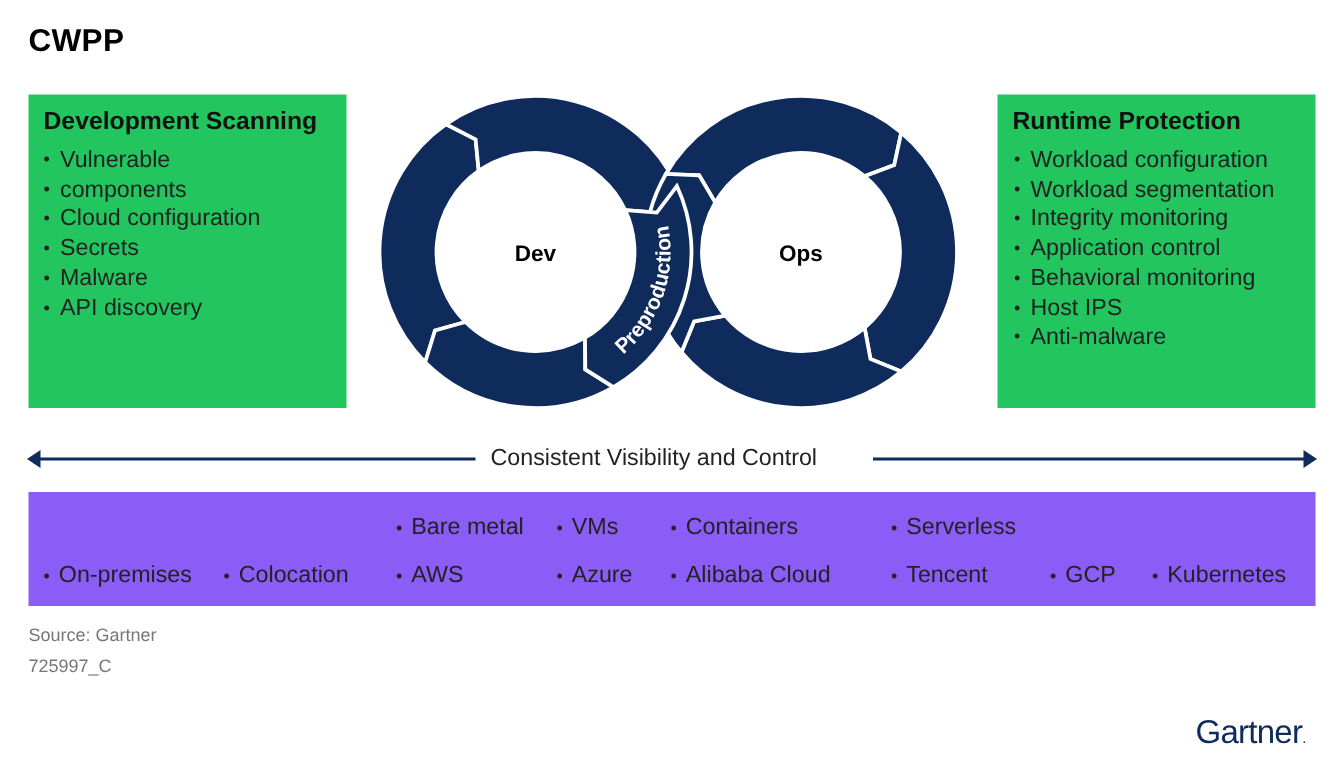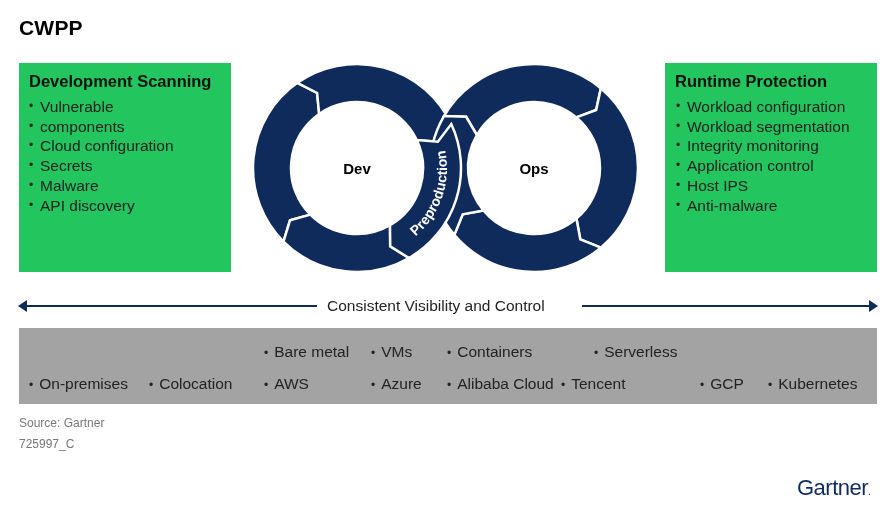--- a/index.html
+++ b/index.html
@@ -14,21 +14,21 @@
   #dev-panel h3{padding:9px 0 0 10px;}
   #dev-panel ul{padding-left:10px;}
   #ops-panel{left:665px;top:63px;width:212px;height:209px;}
   #ops-panel h3{padding:9px 0 0 10px;}
   #ops-panel ul{padding-left:11px;}
   #loop{position:absolute;left:230px;top:55px;}
   .arrowline{position:absolute;top:305px;height:2px;background:#0e2b5c;}
   .arrowhead-l{position:absolute;left:18px;top:300px;width:0;height:0;border-top:6px solid transparent;border-bottom:6px solid transparent;border-right:9px solid #0e2b5c;}
   .arrowhead-r{position:absolute;left:869px;top:300px;width:0;height:0;border-top:6px solid transparent;border-bottom:6px solid transparent;border-left:9px solid #0e2b5c;}
   .vis-label{position:absolute;left:327px;top:297px;font-size:15.5px;color:#222;}
-  #env-panel{position:absolute;left:19px;top:328px;width:858px;height:76px;background:#a3a3a3;}
+  #env-panel{position:absolute;left:19px;top:328px;width:858px;height:76px;background:#8b5cf6;}
   .env-item{position:absolute;font-size:15.5px;color:#222;white-space:nowrap;}
   .env-item .dot{font-size:12px;margin-right:6px;}
   .source{position:absolute;left:19px;top:416px;font-size:12px;color:#777;}
   .docid{position:absolute;left:19px;top:437px;font-size:12px;color:#777;}
   .logo{position:absolute;left:797px;top:475px;font-size:22px;font-weight:normal;color:#0e2b5c;letter-spacing:-0.5px;}
   .logo .dot{color:#0e2b5c;font-size:10px;}
   svg text{font-family:"Liberation Sans",sans-serif;}
 </style>
 </head>
 <body>
@@ -47,20 +47,21 @@
   </ul>
 </div>
 
 <div class="panel" id="ops-panel">
   <h3>Runtime Protection</h3>
   <ul>
     <li>Workload configuration</li>
     <li>Workload segmentation</li>
     <li>Integrity monitoring</li>
     <li>Application control</li>
+    <li>Behavioral monitoring</li>
     <li>Host IPS</li>
     <li>Anti-malware</li>
   </ul>
 </div>
 
 <svg id="loop" width="430" height="230" viewBox="0 0 430 230">
   <defs>
     <path id="arc-create" d=""></path>
     <path id="arc-plan" d=""></path>
     <path id="arc-verify" d=""></path>
@@ -109,20 +110,20 @@
   <div class="env-item" style="left:245px;top:15px;"><span class="dot">•</span><span>Bare metal</span></div>
   <div class="env-item" style="left:352px;top:15px;"><span class="dot">•</span><span>VMs</span></div>
   <div class="env-item" style="left:428px;top:15px;"><span class="dot">•</span><span>Containers</span></div>
   <div class="env-item" style="left:575px;top:15px;"><span class="dot">•</span><span>Serverless</span></div>
 
   <div class="env-item" style="left:10px;top:47px;"><span class="dot">•</span><span>On-premises</span></div>
   <div class="env-item" style="left:130px;top:47px;"><span class="dot">•</span><span>Colocation</span></div>
   <div class="env-item" style="left:245px;top:47px;"><span class="dot">•</span><span>AWS</span></div>
   <div class="env-item" style="left:352px;top:47px;"><span class="dot">•</span><span>Azure</span></div>
   <div class="env-item" style="left:428px;top:47px;"><span class="dot">•</span><span>Alibaba Cloud</span></div>
-  <div class="env-item" style="left:542px;top:47px;text-align:right;"><span class="dot">•</span><span>Tencent</span></div>
+  <div class="env-item" style="left:575px;top:47px;text-align:right;"><span class="dot">•</span><span>Tencent</span></div>
   <div class="env-item" style="left:681px;top:47px;"><span class="dot">•</span><span>GCP</span></div>
   <div class="env-item" style="left:749px;top:47px;"><span class="dot">•</span><span>Kubernetes</span></div>
 </div>
 
 <div class="source">Source: Gartner</div>
 <div class="docid">725997_C</div>
 <div class="logo"><span>Gartner</span><span class="dot">.</span></div>
 
 </body></html>

